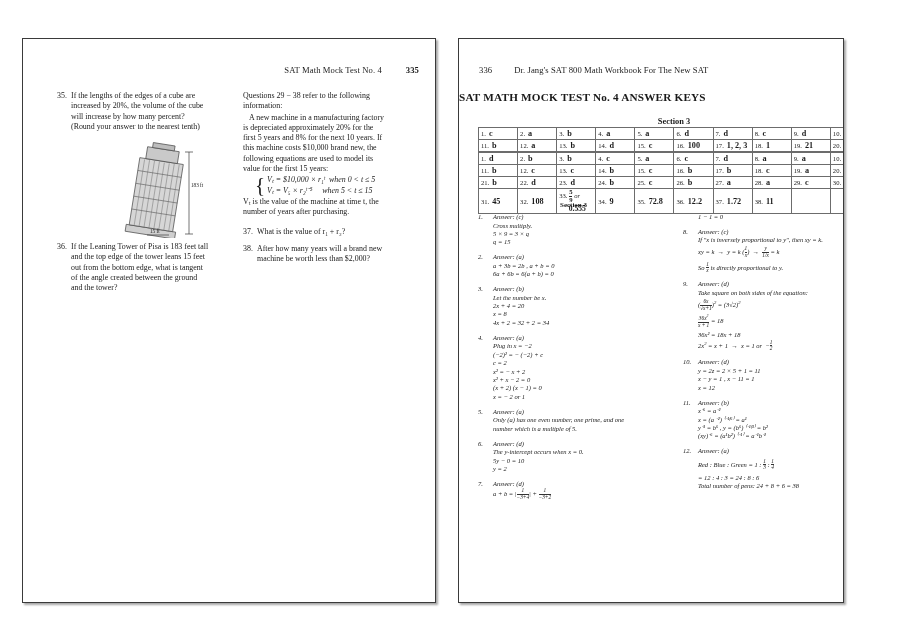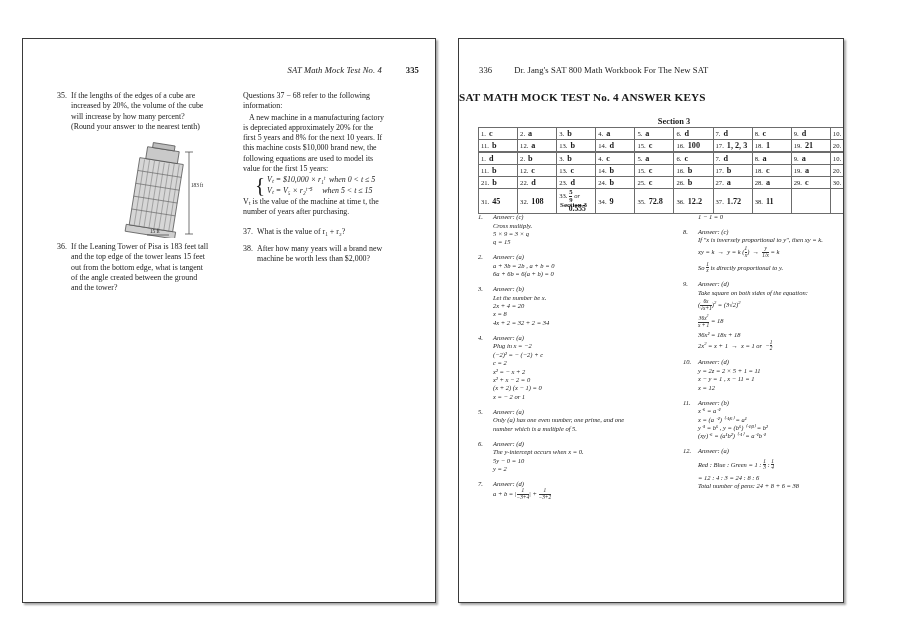--- a/index.html
+++ b/index.html
@@ -18,21 +18,21 @@
     border: 1px solid #3a3a3a;
     box-shadow: 2px 2px 2px rgba(0,0,0,0.35);
     overflow: hidden;
   }
   #page-left  { left: 22px;  top: 38px; width: 414px; height: 565px; }
   #page-right { left: 458px; top: 38px; width: 386px; height: 565px; }
 
   
   .runhead { font-size: 8.6px; letter-spacing: .1px; }
   #rh-left  { position:absolute; right: 16px; top: 26px; white-space: nowrap; }
-  #rh-left .title { margin-right: 24px; font-style: italic; }
+  #rh-left .title { margin-right: 24px; }
   #rh-left .folio { font-weight: bold; }
   #rh-right { position:absolute; left: 20px; top: 26px; white-space: nowrap; }
   #rh-right .folio { margin-right: 22px; }
 
   .keys-title {
     position: absolute; left: 0; right: 0; top: 52px;
     font-weight: bold; font-size: 11.2px;
     letter-spacing: .2px;
   }
 
@@ -159,21 +159,21 @@
             <div>out from the bottom edge, what is tangent</div>
             <div>of the angle created between the ground</div>
             <div>and the tower?</div>
           </div>
         </div>
       </div>
 
       <div class="qcol">
 
         <div class="plain">
-          <div>Questions 37 − 68 refer to the following</div>
+          <div>Questions 29 − 38 refer to the following</div>
           <div>information:</div>
         </div>
 
         <div class="plain indent" style="margin-top:1px;">
           <div>A new machine in a manufacturing factory</div>
         </div>
         <div class="plain">
           <div>is depreciated approximately 20% for the</div>
           <div>first 5 years and 8% for the next 10 years. If</div>
           <div>this machine costs $10,000 brand new, the</div>

